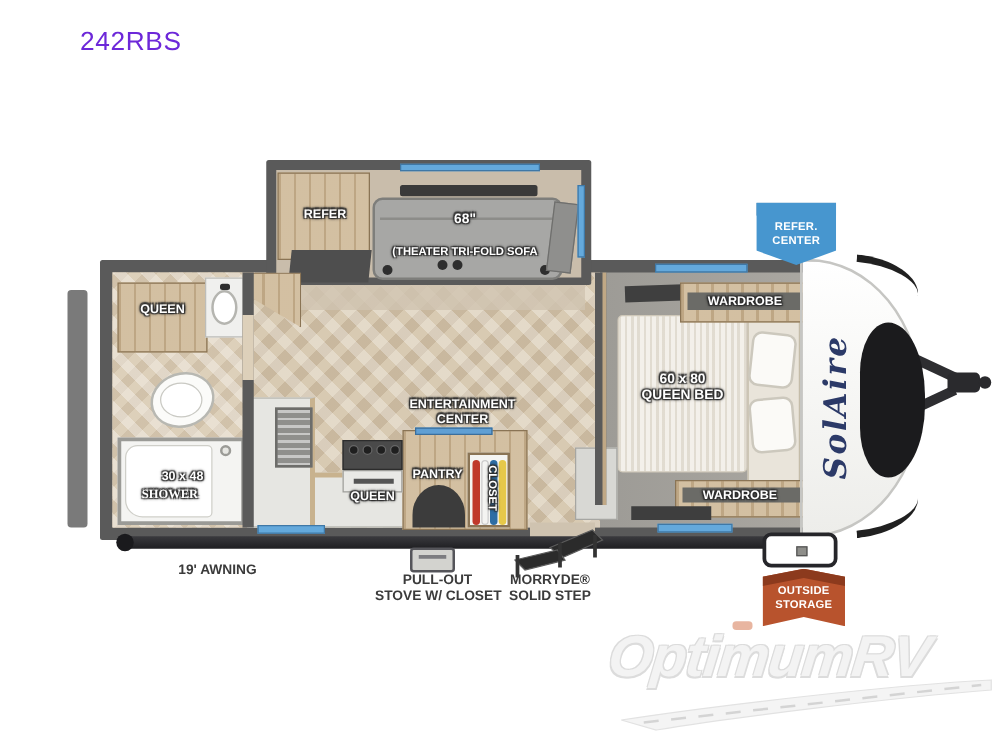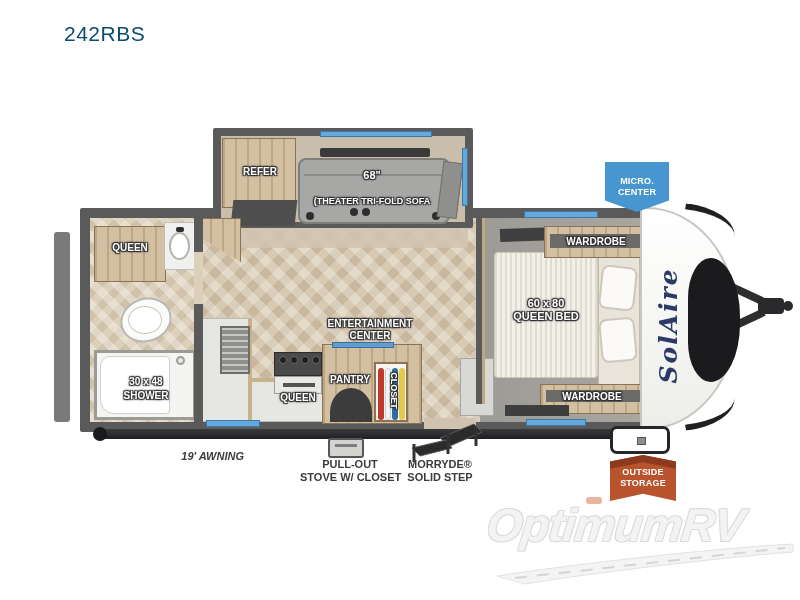--- a/index.html
+++ b/index.html
@@ -13,21 +13,21 @@
   
   .lbl {
     position:absolute; color:#ffffff; font-weight:bold; text-align:center;
     font-size:10px; line-height:1.2; white-space:nowrap; z-index:40;
     text-shadow:-1px -1px 1px #2d2d2d, 1px -1px 1px #2d2d2d, -1px 1px 1px #2d2d2d, 1px 1px 1px #2d2d2d, 0 0 3px #2d2d2d;
   }
   .lbl-dark {
     position:absolute; color:#3b3b3b; font-weight:bold; text-align:center;
     font-size:11px; line-height:1.15; white-space:nowrap; z-index:40;
   }
-  #model-title { left:64px; top:22px; font-size:21px; color:#0c4a6e; font-weight:normal; letter-spacing:0.5px; }
+  #model-title { left:64px; top:22px; font-size:21px; color:#6d28d9; font-weight:normal; letter-spacing:0.5px; }
   #body-shell { left:80px; top:208px; width:575px; height:224px; background:#5a5a5a; border-radius:2px; z-index:1; }
   .floor-wood {
     background-color:#d8cab2;
     background-image:
       repeating-linear-gradient(45deg, rgba(255,255,255,0.30) 0 9px, rgba(255,255,255,0) 9px 18px),
       repeating-linear-gradient(-45deg, rgba(140,112,80,0.20) 0 9px, rgba(140,112,80,0) 9px 18px);
   }
   #living-floor { left:90px; top:218px; width:390px; height:204px; z-index:2; }
   #bath-floor   { left:90px; top:218px; width:104px; height:204px; z-index:3;
                   background-color:#ddd0ba;
@@ -189,21 +189,21 @@
   <div class="abs" id="bath-sink-counter"></div>
   <div class="abs" id="bath-sink-bowl"></div>
   <div class="abs" id="bath-faucet"></div>
   <div class="abs" id="toilet-bowl"></div>
   <div class="abs" id="toilet-seat"></div>
   <div class="abs" id="shower-box"></div>
   <div class="abs" id="shower-inner"></div>
   <div class="abs" id="shower-head"></div>
   <div class="lbl" style="left:100px; top:242px; width:60px;">QUEEN</div>
   <div class="lbl" style="left:106px; top:376px; width:80px;">30 x 48</div>
-  <div class="lbl" style="left:106px; top:390px; width:80px;">SHOWER</div>
+  <div class="lbl" style="left:96px; top:390px; width:80px;font-family:Liberation Serif, serif;">SHOWER</div>
 
   <div class="abs" id="counter-horz"></div>
   <div class="abs" id="counter-vert"></div>
   <div class="abs" id="kitchen-sink"></div>
   <div class="abs" id="stove-top">
     <div class="burner" style="left:4px; top:3px;"></div>
     <div class="burner" style="left:15px; top:3px;"></div>
     <div class="burner" style="left:26px; top:3px;"></div>
     <div class="burner" style="left:37px; top:3px;"></div>
   </div>
@@ -270,30 +270,30 @@
   <svg class="abs" id="step-svg" viewBox="0 0 80 44">
     <polygon points="36,18 70,4 78,12 46,26" fill="#2b2b2b" stroke="#5c5c5c" stroke-width="1"></polygon>
     <polygon points="8,28 42,20 48,28 16,36" fill="#2b2b2b" stroke="#5c5c5c" stroke-width="1"></polygon>
     <line x1="10" y1="24" x2="10" y2="42" stroke="#333" stroke-width="3"></line>
     <line x1="44" y1="14" x2="44" y2="34" stroke="#333" stroke-width="3"></line>
     <line x1="72" y1="8" x2="72" y2="26" stroke="#333" stroke-width="3"></line>
   </svg>
   <div class="abs" id="storage-hatch">
       <div class="latch"></div>
     </div>
-  <div class="lbl-dark" style="left:104px; top:450px; width:140px; text-align:right;font-style:italic;">19' AWNING</div>
+  <div class="lbl-dark" style="left:104px; top:450px; width:140px; text-align:center;">19' AWNING</div>
   <div class="lbl-dark" style="left:300px; top:458px; width:100px;">PULL-OUT</div>
   <div class="lbl-dark" style="left:300px; top:471px; width:100px;">STOVE W/ CLOSET</div>
   <div class="lbl-dark" style="left:392px; top:458px; width:96px;">MORRYDE®</div>
   <div class="lbl-dark" style="left:392px; top:471px; width:96px;">SOLID STEP</div>
 
   <div class="badge" id="conv-badge">
     <div class="fold"></div>
     <div class="body"></div>
-    <div class="badge-text" style="top:14px;">MICRO.</div>
+    <div class="badge-text" style="top:14px;">REFER.</div>
     <div class="badge-text" style="top:25px;">CENTER</div>
   </div>
   <div class="badge" id="storage-badge">
     <div class="body"></div>
     <div class="fold"></div>
     <div class="badge-text" style="top:12px;">OUTSIDE</div>
     <div class="badge-text" style="top:23px;">STORAGE</div>
   </div>
 
   <div class="abs" id="watermark-dot"></div>

